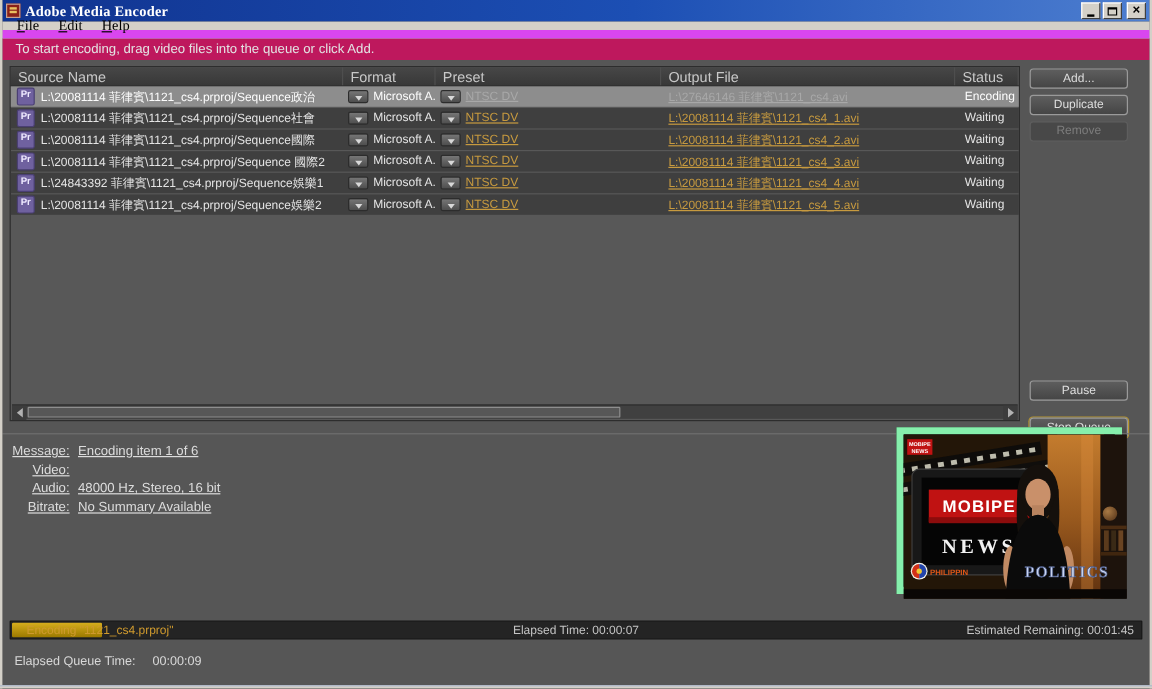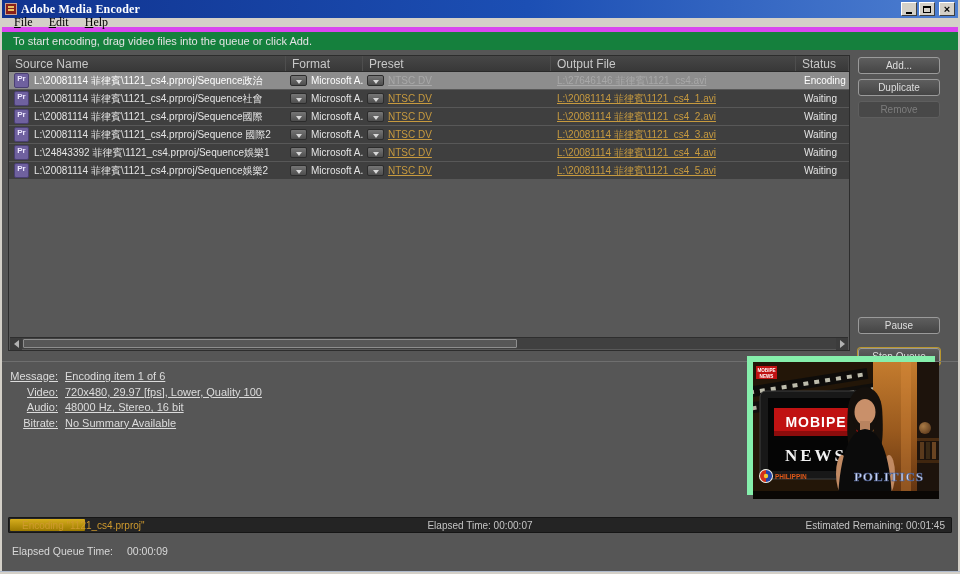--- a/index.html
+++ b/index.html
@@ -22,27 +22,27 @@
   .title-text { color:#fff; font-family:"Liberation Serif","DejaVu Serif",serif; font-size:12px; font-weight:bold; letter-spacing:.2px; }
   .win-controls { margin-left:auto; display:flex; gap:2px; }
   .win-btn { width:16px; height:14px; background:#d4d0c8; border:1px solid;
     border-color:#fff #404040 #404040 #fff; display:flex; align-items:center; justify-content:center; }
   .win-btn.close { margin-left:2px; }
   .glyph-min { width:6px; height:2px; background:#000; margin-top:7px; }
   .glyph-max { width:8px; height:7px; border:1px solid #000; border-top-width:2px; }
   .glyph-close { font-size:11px; font-weight:bold; color:#000; line-height:10px; }
 
   .menubar { position:absolute; left:2px; right:2px; top:18px; height:14px; background:#d4d0c8;
-    border-bottom:5px solid #d946ef; display:flex; align-items:center; padding-left:4px;
+    border-bottom:7px solid #d946ef; display:flex; align-items:center; padding-left:4px;
     font-family:"Liberation Serif","DejaVu Serif",serif; font-size:12px; color:#000; z-index:40; }
   .menu-item { display:inline-block; padding:0 8px; }
   .menu-item::first-letter { text-decoration:underline; }
 
   
-  .hint-band { position:absolute; left:2px; right:2px; top:32px; height:18px; background:#15803d;
+  .hint-band { position:absolute; left:2px; right:2px; top:32px; height:18px; background:#be185d;
     color:#e3e3e3; font-size:11px; line-height:18px; padding-left:11px; }
 
   
   .queue-panel { position:absolute; left:8px; top:55px; width:842px; height:296px;
     background:#585858; border:1px solid #2d2d2d; }
   .q-header { display:flex; height:16px; background:linear-gradient(#474747,#383838);
     border-bottom:1px solid #2a2a2a; }
   .q-header .hcell { color:#c8c8c8; font-size:12px; line-height:16px; padding-left:6px;
     border-right:1px solid #4e4e4e; overflow:hidden; white-space:nowrap; }
   .c0 { width:277px; } .c1 { width:77px; } .c2 { width:188px; } .c3 { width:245px; } .c4 { width:54px; flex:1; }
@@ -293,21 +293,20 @@
 
   <div class="divider"></div>
 
   <div class="details">
     <div class="detail-line">
       <span class="detail-label">Message:</span>
       <span class="detail-value">Encoding item 1 of 6</span>
     </div>
     <div class="detail-line">
       <span class="detail-label">Video:</span>
-      <span class="detail-value">720x480, 29.97 [fps], Lower, Quality 100</span>
     </div>
     <div class="detail-line">
       <span class="detail-label">Audio:</span>
       <span class="detail-value">48000 Hz, Stereo, 16 bit</span>
     </div>
     <div class="detail-line">
       <span class="detail-label">Bitrate:</span>
       <span class="detail-value">No Summary Available</span>
     </div>
   </div>

